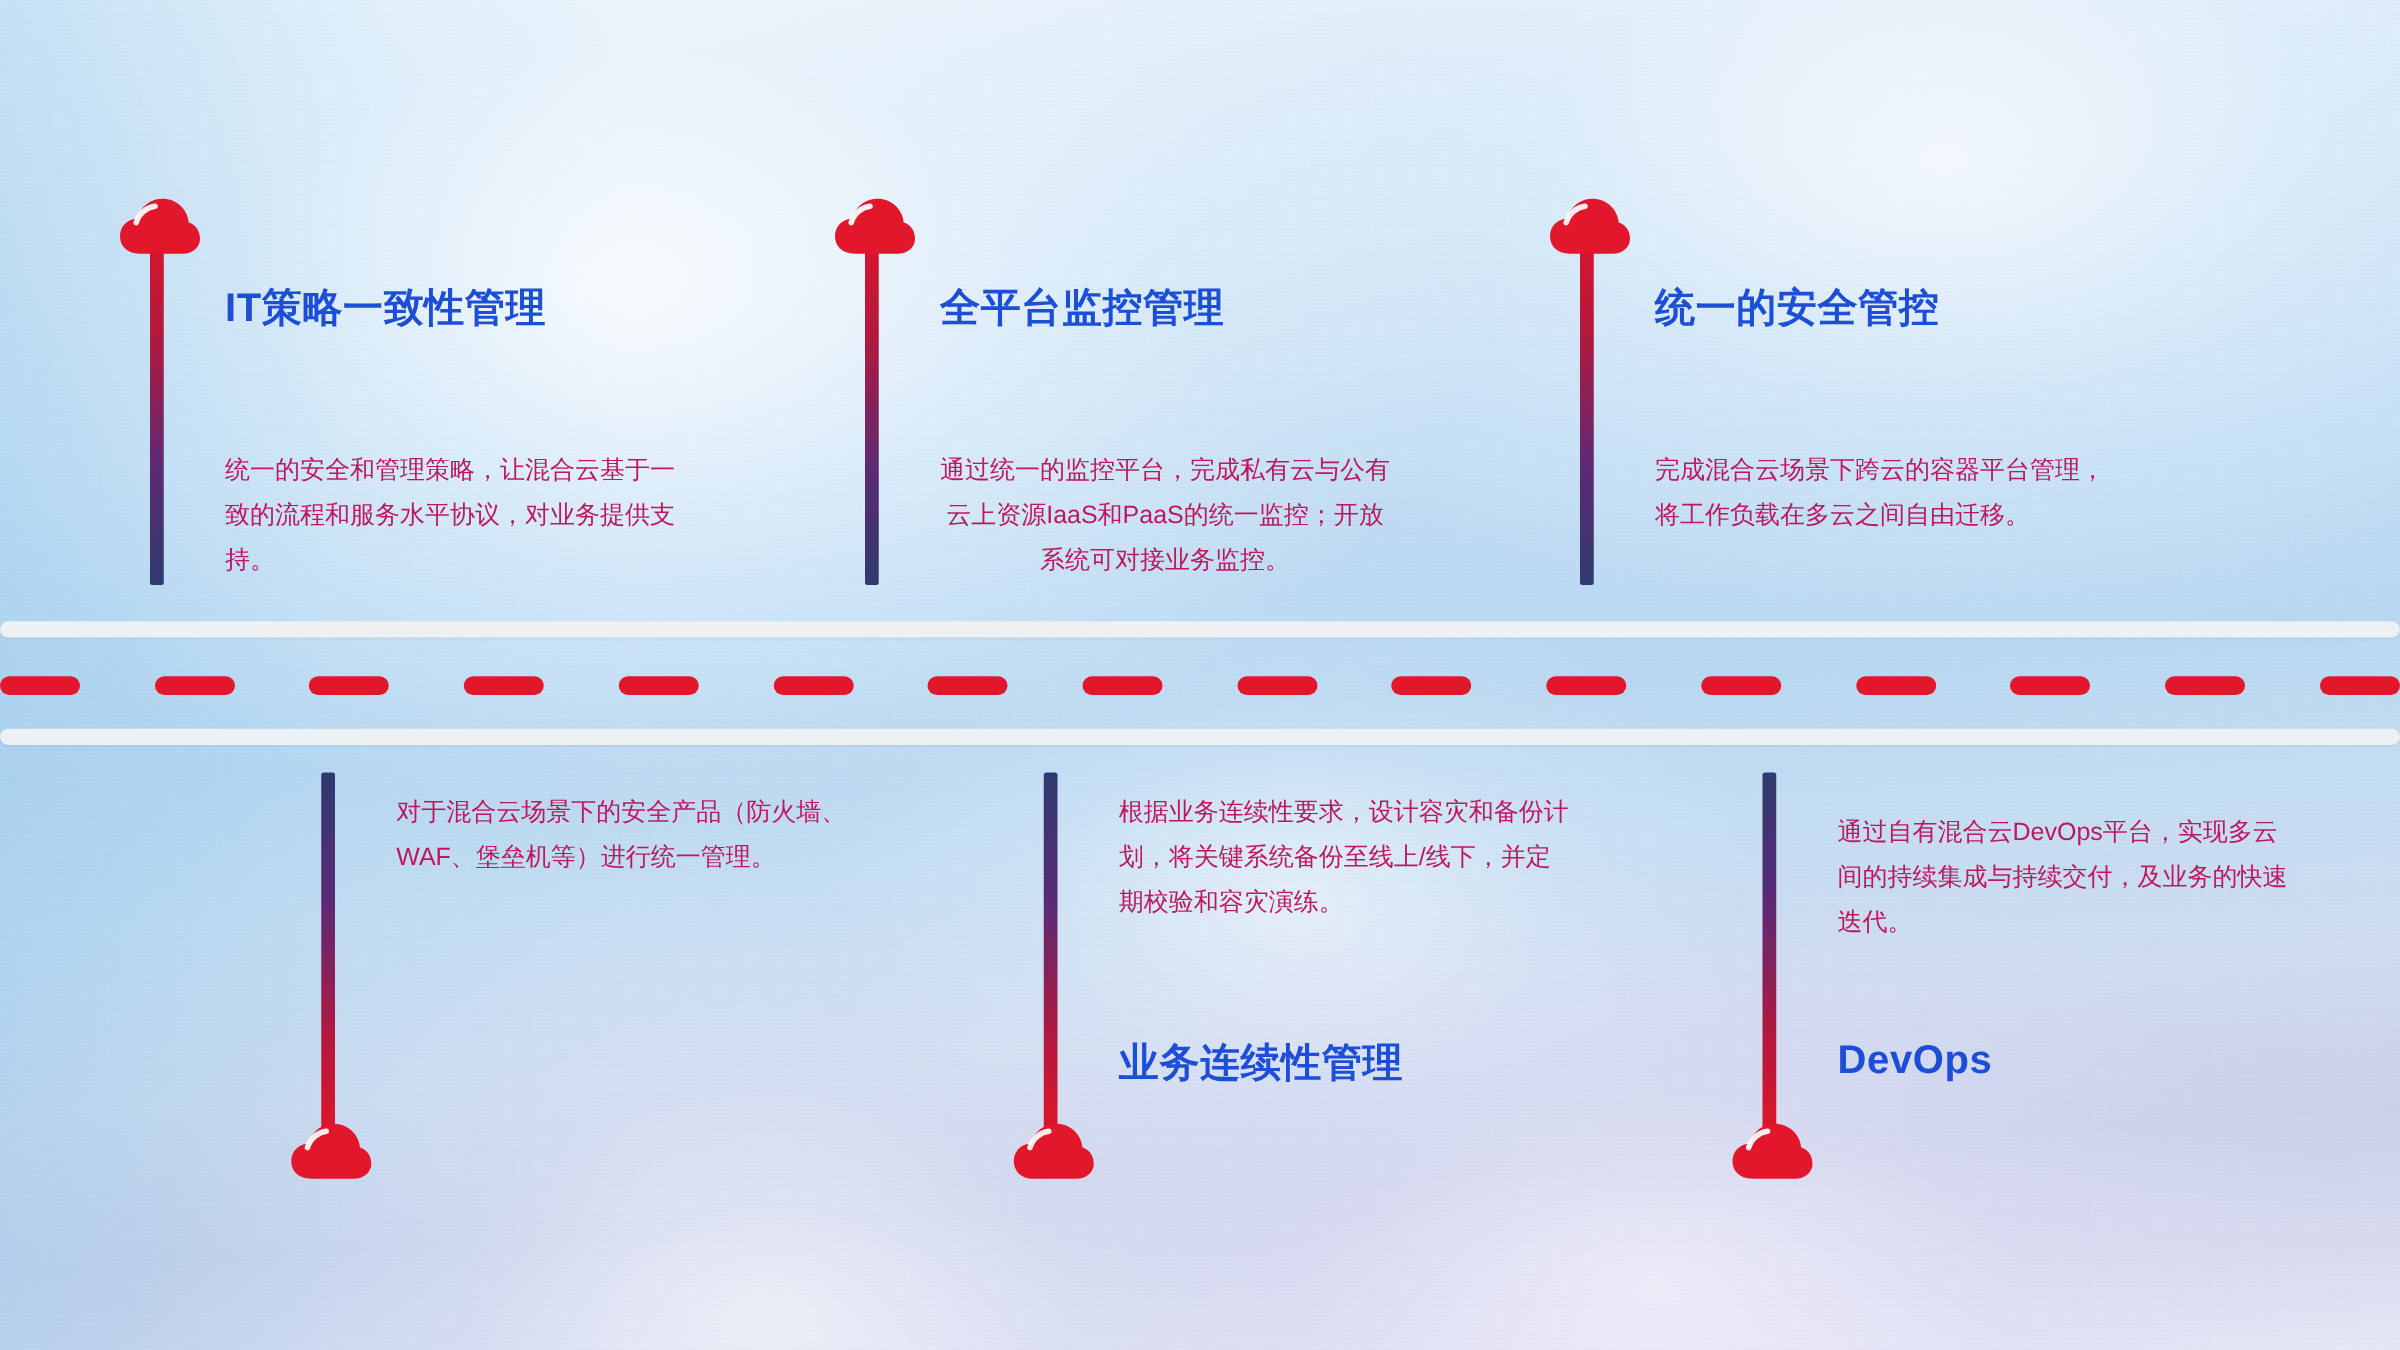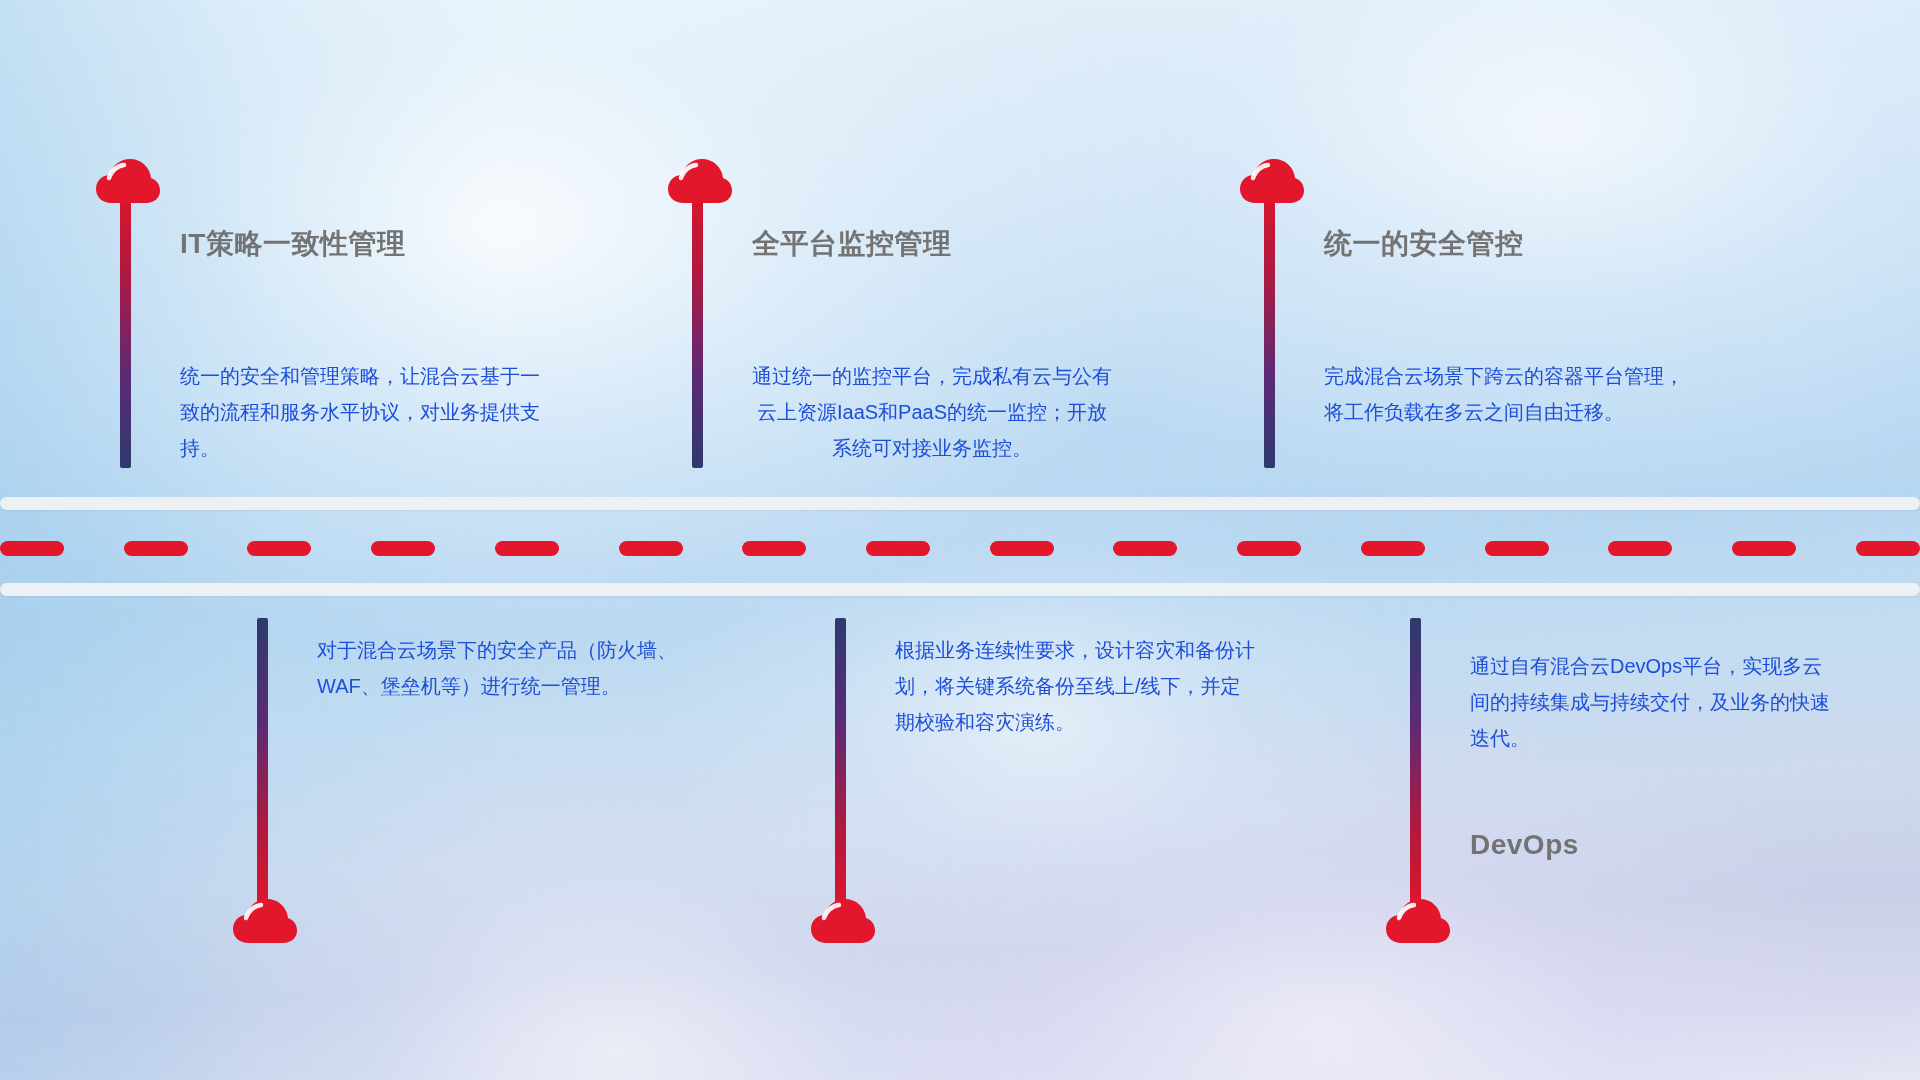--- a/index.html
+++ b/index.html
@@ -163,31 +163,31 @@
   
   .cloud {
     position: absolute;
     width: 66px;
     height: 48px;
   }
 
   
   .heading {
     position: absolute;
-    font-size: 28px;
+    font-size: 32px;
     font-weight: bold;
-    color: #737373;
+    color: #1d4ed8;
     letter-spacing: 0.5px;
     white-space: nowrap;
   }
   .para {
     position: absolute;
     font-size: 20px;
     line-height: 36px;
-    color: #1d4ed8;
+    color: #be185d;
     width: 360px;
   }
 </style>
 </head>
 <body>
 
 <div id="stage">
 
   <div class="bg-base"></div>
   <div class="bg-glow-a"></div>
@@ -259,20 +259,21 @@
   <div class="para" style="left:317px; top:632px;">对于混合云场景下的安全产品（防火墙、WAF、堡垒机等）进行统一管理。</div>
 
   <div class="pole pole-bottom" style="left:835px; top:618px; height:290px;"></div>
   <div class="cloud" style="left:810px; top:898px;">
     <svg viewBox="0 0 66 48" width="66" height="48" aria-hidden="true">
       <path d="M17 45 C6 45 1 38 1 31 C1 23 7 17 15 17 C17 7 26 1 35 1 C46 1 55 9 56 20 C62 22 65 27 65 33 C65 40 59 45 51 45 Z" fill="#e2172c"></path>
       <path d="M14 20 C16 13 22 8 29 7" stroke="#ffffff" stroke-width="4.5" stroke-linecap="round" fill="none" opacity="0.92"></path>
     </svg>
   </div>
   <div class="para" style="left:895px; top:632px;">根据业务连续性要求，设计容灾和备份计划，将关键系统备份至线上/线下，并定期校验和容灾演练。</div>
+  <div class="heading" style="left:895px; top:829px;">业务连续性管理</div>
 
   <div class="pole pole-bottom" style="left:1410px; top:618px; height:290px;"></div>
   <div class="cloud" style="left:1385px; top:898px;">
     <svg viewBox="0 0 66 48" width="66" height="48" aria-hidden="true">
       <path d="M17 45 C6 45 1 38 1 31 C1 23 7 17 15 17 C17 7 26 1 35 1 C46 1 55 9 56 20 C62 22 65 27 65 33 C65 40 59 45 51 45 Z" fill="#e2172c"></path>
       <path d="M14 20 C16 13 22 8 29 7" stroke="#ffffff" stroke-width="4.5" stroke-linecap="round" fill="none" opacity="0.92"></path>
     </svg>
   </div>
   <div class="para" style="left:1470px; top:632px;margin-top:16px;">通过自有混合云DevOps平台，实现多云间的持续集成与持续交付，及业务的快速迭代。</div>
   <div class="heading" style="left:1470px; top:829px;">DevOps</div>

